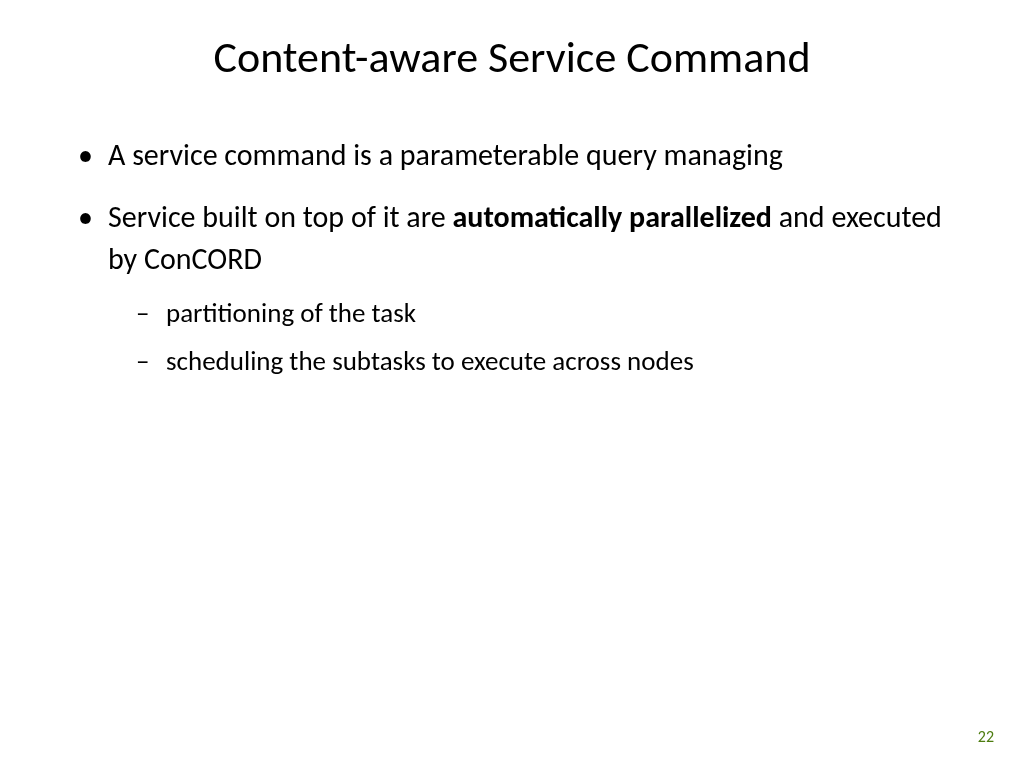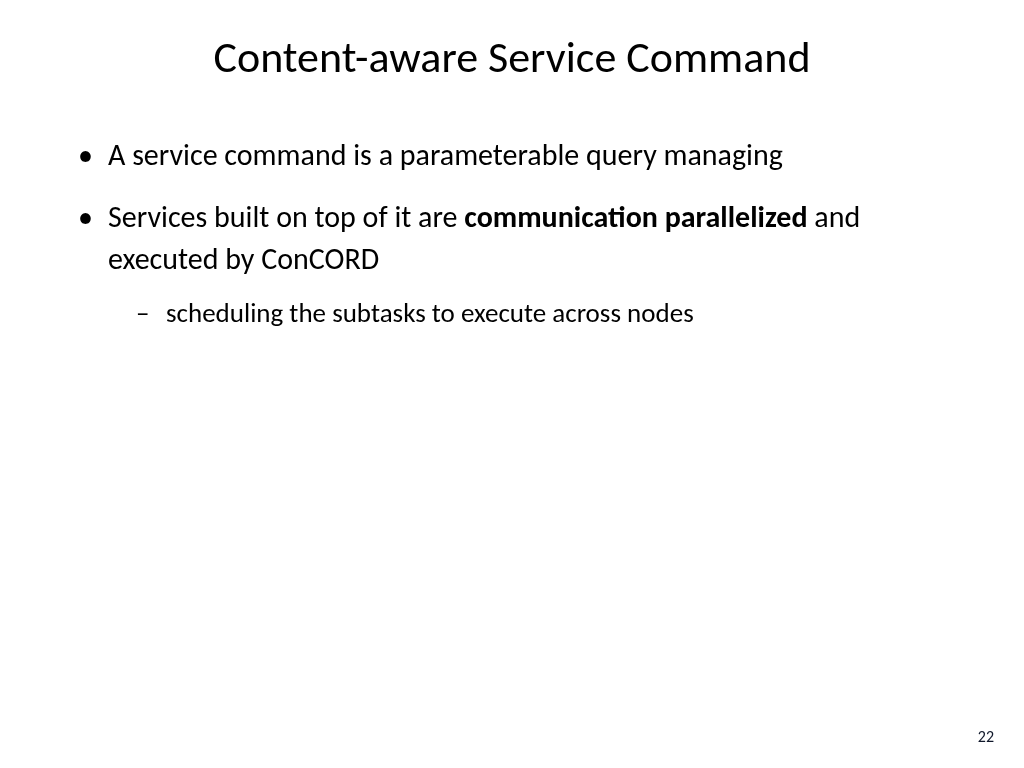--- a/index.html
+++ b/index.html
@@ -67,37 +67,40 @@
       top: 0;
     }
     .bold {
       font-weight: 700;
     }
     .page-number {
       position: absolute;
       right: 30px;
       bottom: 22px;
       font-size: 16px;
-      color: #0f172a;
+      color: #4d7c0f;
     }
   </style>
 </head>
 <body>
 
 <div class="slide">
   <h1 class="title">Content-aware Service Command</h1>
 
   <div class="content">
     <ul class="level1">
       <li>
         <span>A service command is a parameterable query managing</span>
       </li>
       <li>
-        <span>Services built on top of it are </span><span class="bold">communication parallelized</span><span> and executed by ConCORD</span>
+        <span>Service built on top of it are </span><span class="bold">automatically parallelized</span><span> and executed by ConCORD</span>
         <ul class="level2">
+          <li>
+            <span>partitioning of the task</span>
+          </li>
           <li>
             <span>scheduling the subtasks to execute across nodes</span>
           </li>
         </ul>
       </li>
     </ul>
   </div>
 
   <div class="page-number">22</div>
 </div>

